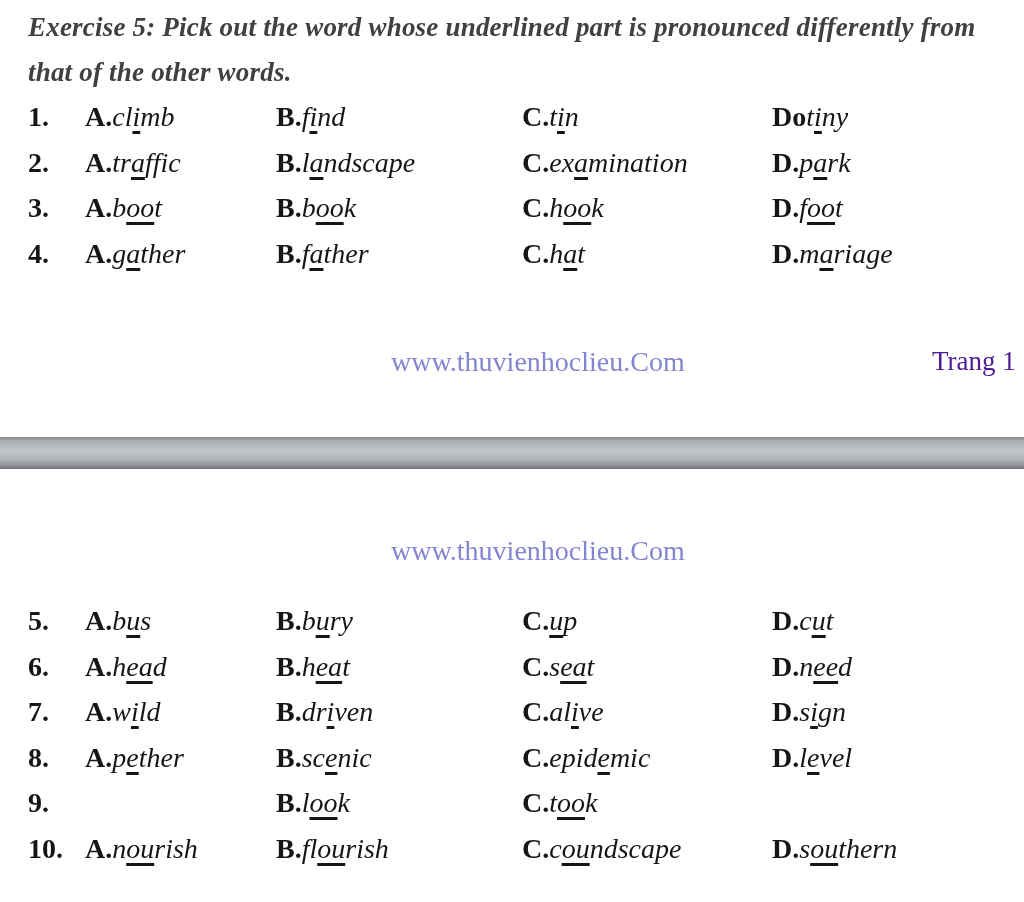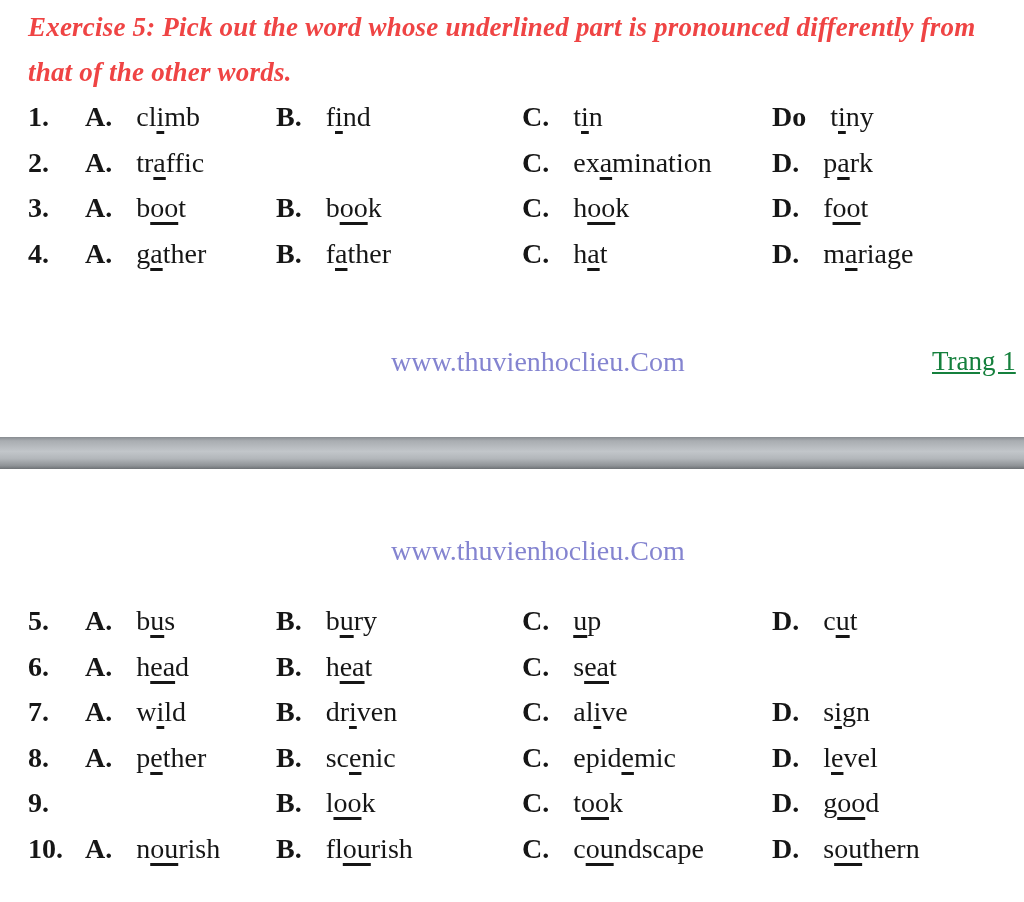--- a/index.html
+++ b/index.html
@@ -9,35 +9,35 @@
     position: relative;
     overflow: hidden;
     font-family: "Liberation Serif", serif;
     color: #161616;
   }
   .title {
     position: absolute;
     left: 28px; top: 5px; width: 995px;
     font-weight: bold; font-style: italic;
     font-size: 27px; line-height: 45px;
-    color: #ef4444;
+    color: #404040;
     letter-spacing: 0.2px;
   }
   .qgroup { position: absolute; left: 0; width: 1024px; }
   .qgroup-1 { top: 94px; }
   .qgroup-2 { top: 598px; }
   .qrow { position: relative; height: 45.5px; font-size: 28px; line-height: 45px; }
   .qnum { position: absolute; left: 28px; font-weight: bold; }
   .opt { position: absolute; white-space: nowrap; }
   .opt-0 { left: 85px; }
   .opt-1 { left: 276px; }
   .opt-2 { left: 522px; }
   .opt-3 { left: 772px; }
   .prefix { font-weight: bold; }
-  .word { margin-left: 24px; }
+  .word { margin-left: 0; font-style: italic; }
   .ul {
     text-decoration: underline;
     text-decoration-thickness: 2.5px;
     text-underline-offset: 5px;
   }
   .watermark {
     position: absolute;
     font-size: 28px;
     white-space: nowrap;
   }
@@ -75,20 +75,21 @@
     <span class="qnum">1.</span>
     <span class="opt opt-0"><span class="prefix">A.</span><span class="word"><span>cl</span><span class="ul">i</span><span>mb</span></span></span>
     <span class="opt opt-1"><span class="prefix">B.</span><span class="word"><span>f</span><span class="ul">i</span><span>nd</span></span></span>
     <span class="opt opt-2"><span class="prefix">C.</span><span class="word"><span>t</span><span class="ul">i</span><span>n</span></span></span>
     <span class="opt opt-3"><span class="prefix">Do</span><span class="word"><span>t</span><span class="ul">i</span><span>ny</span></span></span>
   </div>
 
   <div class="qrow">
     <span class="qnum">2.</span>
     <span class="opt opt-0"><span class="prefix">A.</span><span class="word"><span>tr</span><span class="ul">a</span><span>ffic</span></span></span>
+    <span class="opt opt-1"><span class="prefix">B.</span><span class="word"><span>l</span><span class="ul">a</span><span>ndscape</span></span></span>
     <span class="opt opt-2"><span class="prefix">C.</span><span class="word"><span>ex</span><span class="ul">a</span><span>mination</span></span></span>
     <span class="opt opt-3"><span class="prefix">D.</span><span class="word"><span>p</span><span class="ul">a</span><span>rk</span></span></span>
   </div>
 
   <div class="qrow">
     <span class="qnum">3.</span>
     <span class="opt opt-0"><span class="prefix">A.</span><span class="word"><span>b</span><span class="ul">oo</span><span>t</span></span></span>
     <span class="opt opt-1"><span class="prefix">B.</span><span class="word"><span>b</span><span class="ul">oo</span><span>k</span></span></span>
     <span class="opt opt-2"><span class="prefix">C.</span><span class="word"><span>h</span><span class="ul">oo</span><span>k</span></span></span>
     <span class="opt opt-3"><span class="prefix">D.</span><span class="word"><span>f</span><span class="ul">oo</span><span>t</span></span></span>
@@ -97,40 +98,41 @@
   <div class="qrow">
     <span class="qnum">4.</span>
     <span class="opt opt-0"><span class="prefix">A.</span><span class="word"><span>g</span><span class="ul">a</span><span>ther</span></span></span>
     <span class="opt opt-1"><span class="prefix">B.</span><span class="word"><span>f</span><span class="ul">a</span><span>ther</span></span></span>
     <span class="opt opt-2"><span class="prefix">C.</span><span class="word"><span>h</span><span class="ul">a</span><span>t</span></span></span>
     <span class="opt opt-3"><span class="prefix">D.</span><span class="word"><span>m</span><span class="ul">a</span><span>riage</span></span></span>
   </div>
 </div>
 
 <div class="watermark wm1" title="www.thuvienhoclieu.Com" style="color: rgb(132, 132, 208);">www.thuvienhoclieu.Com</div>
-<div class="page-label" style="color: #15803d; text-decoration: underline;">Trang 1</div>
+<div class="page-label" style="color: #4c1d95;">Trang 1</div>
 
 <div class="page-break"></div>
 
 <div class="watermark wm2" title="www.thuvienhoclieu.Com" style="color: rgb(132, 132, 208);">www.thuvienhoclieu.Com</div>
 
 <div class="qgroup qgroup-2" id="group2">
   <div class="qrow">
     <span class="qnum">5.</span>
     <span class="opt opt-0"><span class="prefix">A.</span><span class="word"><span>b</span><span class="ul">u</span><span>s</span></span></span>
     <span class="opt opt-1"><span class="prefix">B.</span><span class="word"><span>b</span><span class="ul">u</span><span>ry</span></span></span>
     <span class="opt opt-2"><span class="prefix">C.</span><span class="word"><span></span><span class="ul">u</span><span>p</span></span></span>
     <span class="opt opt-3"><span class="prefix">D.</span><span class="word"><span>c</span><span class="ul">u</span><span>t</span></span></span>
   </div>
 
   <div class="qrow">
     <span class="qnum">6.</span>
     <span class="opt opt-0"><span class="prefix">A.</span><span class="word"><span>h</span><span class="ul">ea</span><span>d</span></span></span>
     <span class="opt opt-1"><span class="prefix">B.</span><span class="word"><span>h</span><span class="ul">ea</span><span>t</span></span></span>
     <span class="opt opt-2"><span class="prefix">C.</span><span class="word"><span>s</span><span class="ul">ea</span><span>t</span></span></span>
+    <span class="opt opt-3"><span class="prefix">D.</span><span class="word"><span>n</span><span class="ul">ee</span><span>d</span></span></span>
   </div>
 
   <div class="qrow">
     <span class="qnum">7.</span>
     <span class="opt opt-0"><span class="prefix">A.</span><span class="word"><span>w</span><span class="ul">i</span><span>ld</span></span></span>
     <span class="opt opt-1"><span class="prefix">B.</span><span class="word"><span>dr</span><span class="ul">i</span><span>ven</span></span></span>
     <span class="opt opt-2"><span class="prefix">C.</span><span class="word"><span>al</span><span class="ul">i</span><span>ve</span></span></span>
     <span class="opt opt-3"><span class="prefix">D.</span><span class="word"><span>s</span><span class="ul">i</span><span>gn</span></span></span>
   </div>
 
@@ -139,21 +141,20 @@
     <span class="opt opt-0"><span class="prefix">A.</span><span class="word"><span>p</span><span class="ul">e</span><span>ther</span></span></span>
     <span class="opt opt-1"><span class="prefix">B.</span><span class="word"><span>sc</span><span class="ul">e</span><span>nic</span></span></span>
     <span class="opt opt-2"><span class="prefix">C.</span><span class="word"><span>epid</span><span class="ul">e</span><span>mic</span></span></span>
     <span class="opt opt-3"><span class="prefix">D.</span><span class="word"><span>l</span><span class="ul">e</span><span>vel</span></span></span>
   </div>
 
   <div class="qrow">
     <span class="qnum">9.</span>
     <span class="opt opt-1"><span class="prefix">B.</span><span class="word"><span>l</span><span class="ul">oo</span><span>k</span></span></span>
     <span class="opt opt-2"><span class="prefix">C.</span><span class="word"><span>t</span><span class="ul">oo</span><span>k</span></span></span>
-    <span class="opt opt-3"><span class="prefix">D.</span><span class="word"><span>g</span><span class="ul">oo</span><span>d</span></span></span>
   </div>
 
   <div class="qrow">
     <span class="qnum">10.</span>
     <span class="opt opt-0"><span class="prefix">A.</span><span class="word"><span>n</span><span class="ul">ou</span><span>rish</span></span></span>
     <span class="opt opt-1"><span class="prefix">B.</span><span class="word"><span>fl</span><span class="ul">ou</span><span>rish</span></span></span>
     <span class="opt opt-2"><span class="prefix">C.</span><span class="word"><span>c</span><span class="ul">ou</span><span>ndscape</span></span></span>
     <span class="opt opt-3"><span class="prefix">D.</span><span class="word"><span>s</span><span class="ul">ou</span><span>thern</span></span></span>
   </div>
 </div>

